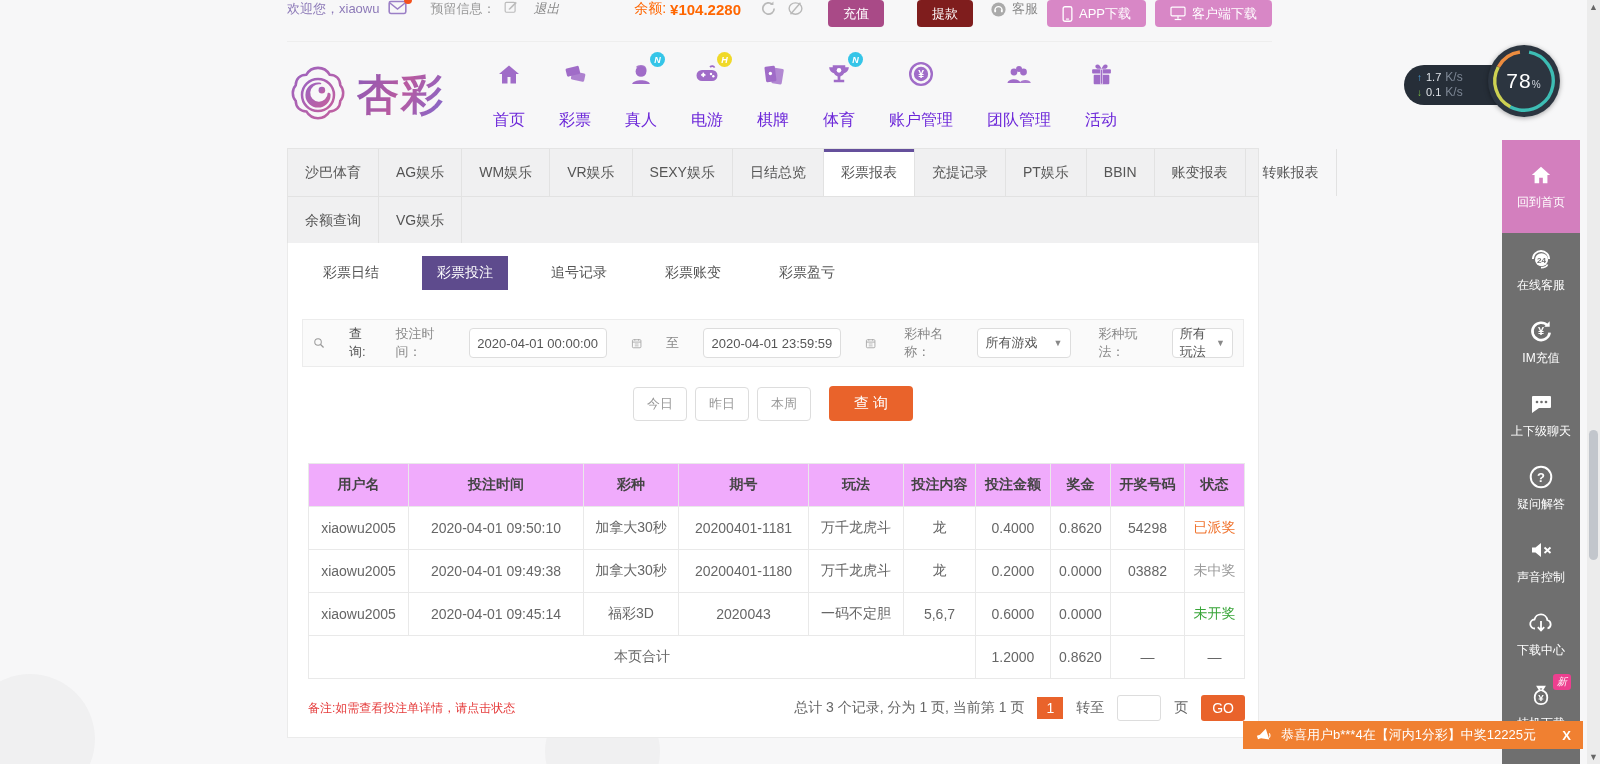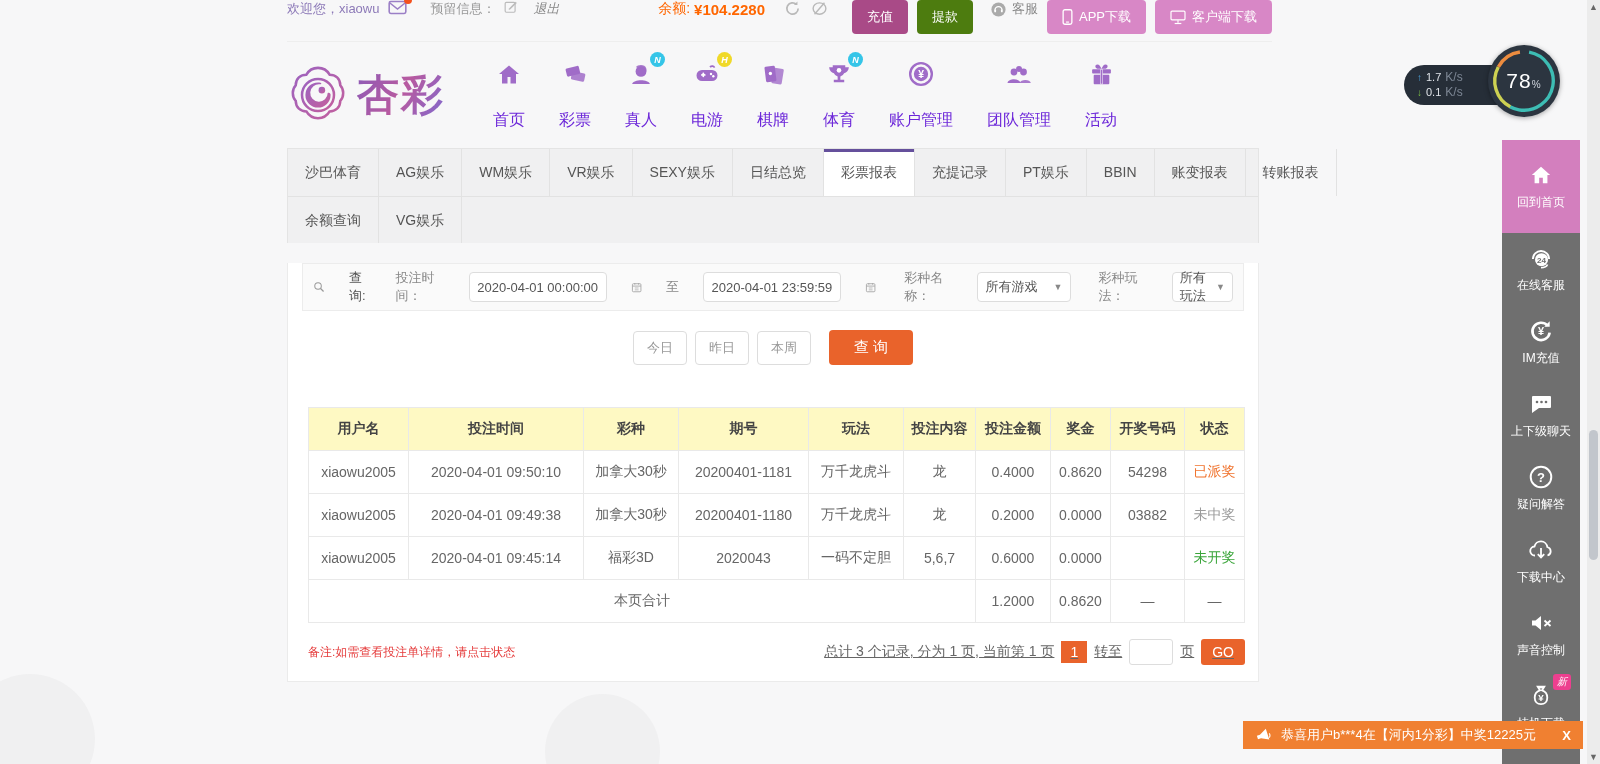--- a/index.html
+++ b/index.html
@@ -13,23 +13,23 @@
   
   .topbar { height:42px; display:flex; align-items:flex-start; gap:9px; border-bottom:1px solid #eee; }
   .welcome { color:#8d7ab8; font-size:13px; }
   .mail-wrap { position:relative; display:inline-flex; }
   .mail-wrap .dot { position:absolute; top:-4px; right:-5px; width:8px; height:8px; background:#f4511e; border-radius:50%; }
   .muted { color:#999; }
   .logout { color:#888; font-style:italic; cursor:pointer; }
   .balance { margin-left:auto; color:#ff6600; font-size:14px; display:flex; align-items:center; gap:4px; }
   .balance b { font-size:15px; }
   .ticon { display:inline-flex; align-items:center; cursor:pointer; }
-  .tb-btn { height:34px; display:inline-flex; align-items:center; gap:6px; padding:0 15px; border-radius:4px; color:#fff; font-size:13px; cursor:pointer; white-space:nowrap; }
+  .tb-btn { height:27px; display:inline-flex; align-items:center; gap:6px; padding:0 15px; border-radius:4px; color:#fff; font-size:13px; cursor:pointer; white-space:nowrap; }
   .btn-recharge { background:#a94a87; margin-left:14px; }
-  .btn-withdraw { background:#4d7c0f; }
+  .btn-withdraw { background:#7f1d1d;margin-left:24px; }
   .service { display:inline-flex; align-items:center; gap:5px; color:#888; margin-left:8px; cursor:pointer; }
   .btn-pink { background:#d887c6; }
 
   
   .header { height:106px; display:flex; align-items:center; }
   .logo { display:flex; align-items:center; gap:8px; cursor:pointer; }
   .logo-name { font-size:42px; font-weight:bold; color:#8a5bb8;
     background:linear-gradient(120deg,#8a5bb8,#b85aa0,#7d6ad0);
     -webkit-background-clip:text; background-clip:text; -webkit-text-fill-color:transparent; letter-spacing:2px; }
   .mainnav { display:flex; margin-left:48px; gap:34px; align-items:center; }
@@ -64,25 +64,25 @@
   .sel-wide { width:118px; } .sel-narrow { width:76px; }
   .caret { font-size:9px; color:#888; }
 
   .btnrow { margin-top:19px; display:flex; justify-content:center; align-items:center; gap:8px; }
   .qbtn { padding:7px 13px; border:1px solid #ddd; border-radius:4px; color:#999; background:#fff; font-size:13px; cursor:pointer; }
   .query-btn { background:#e9632b; color:#fff; border-radius:4px; padding:8px 25px; font-size:15px; margin-left:10px; cursor:pointer; }
 
   .tablewrap { margin:42px 13px 0 20px; }
   table { width:100%; border-collapse:collapse; table-layout:fixed; font-size:14px; color:#666; text-align:center; }
   th,td { border:1px solid #e9e9e9; height:43px; overflow:hidden; white-space:nowrap; }
-  thead th { background:#fef9c3; color:#444; font-weight:bold; }
+  thead th { background:#f0abfc; color:#444; font-weight:bold; }
 
   .panel-footer { display:flex; align-items:center; justify-content:space-between; margin:16px 13px 4px 20px; }
   .note { color:#e53b3b; font-size:12px; }
-  .pager { display:flex; align-items:center; gap:7px; font-size:14px; color:#666;text-decoration:underline; }
+  .pager { display:flex; align-items:center; gap:13px; font-size:14px; color:#666; }
   .page-badge { background:#e9632b; color:#fff; padding:3px 9px; cursor:pointer; }
   .goto-input { width:44px; height:26px; border:1px solid #ddd; border-radius:3px; }
   .go-btn { background:#e9632b; color:#fff; padding:5px 11px; border-radius:3px; font-size:14px; cursor:pointer; }
 
   
   .sidebar { position:absolute; right:20px; top:140px; bottom:0; width:78px; background:#6f6f6f;
     display:flex; flex-direction:column; z-index:3; }
   .side-item { height:73px; display:flex; flex-direction:column; align-items:center; justify-content:center;
     color:#fff; font-size:12px; gap:6px; cursor:pointer; }
   .side-item.home { height:93px; background:#d37fbe; }
@@ -324,20 +324,27 @@
       <span class="tab">账变报表</span>
       <span class="tab">转账报表</span>
     </div>
     <div class="tabrow">
       <span class="tab">余额查询</span>
       <span class="tab">VG娱乐</span>
     </div>
   </div>
 
   <div class="panel">
+    <div class="subtabs">
+      <span class="subtab">彩票日结</span>
+      <span class="subtab active">彩票投注</span>
+      <span class="subtab">追号记录</span>
+      <span class="subtab">彩票账变</span>
+      <span class="subtab">彩票盈亏</span>
+    </div>
 
     <div class="searchbar">
       <svg width="16" height="16" viewBox="0 0 24 24">
           <circle cx="10" cy="10" r="6.5" fill="none" stroke="#999" stroke-width="2"></circle>
           <line x1="15" y1="15" x2="21" y2="21" stroke="#999" stroke-width="2.4"></line>
         </svg>
       <span class="strong">查询:</span>
       <span>投注时间：</span>
       <input class="s-input" value="2020-04-01 00:00:00" style="">
       <svg width="15" height="15" viewBox="0 0 24 24">
@@ -512,35 +519,35 @@
     <span class="side-ic">
       <svg width="26" height="26" viewBox="0 0 24 24">
           <circle cx="12" cy="12" r="9.5" fill="none" stroke="#fff" stroke-width="1.8"></circle>
           <text x="12" y="16.5" text-anchor="middle" font-size="12" font-weight="bold" fill="#fff">?</text>
         </svg>
     </span>
     <span>疑问解答</span>
   </div>
   <div class="side-item">
     <span class="side-ic">
+      <svg width="26" height="24" viewBox="0 0 24 24">
+          <path d="M3 9.5v5h3.5L12 19V5L6.5 9.5z" fill="#fff"></path>
+          <path d="M15.5 9.5l6 5.5M21.5 9.5l-6 5.5" stroke="#fff" stroke-width="1.8" fill="none"></path>
+        </svg>
+    </span>
+    <span>声音控制</span>
+  </div>
+  <div class="side-item">
+    <span class="side-ic">
       <svg width="28" height="24" viewBox="0 0 26 24">
           <path d="M7 17.5a4.5 4.5 0 0 1-.5-9A6.5 6.5 0 0 1 19.3 9 4.4 4.4 0 0 1 19.5 17.5" fill="none" stroke="#fff" stroke-width="1.8"></path>
           <path d="M13 10v9M9.8 16.2L13 19.5l3.2-3.3" fill="none" stroke="#fff" stroke-width="1.8"></path>
         </svg>
     </span>
     <span>下载中心</span>
-  </div>
-  <div class="side-item">
-    <span class="side-ic">
-      <svg width="26" height="24" viewBox="0 0 24 24">
-          <path d="M3 9.5v5h3.5L12 19V5L6.5 9.5z" fill="#fff"></path>
-          <path d="M15.5 9.5l6 5.5M21.5 9.5l-6 5.5" stroke="#fff" stroke-width="1.8" fill="none"></path>
-        </svg>
-    </span>
-    <span>声音控制</span>
   </div>
   <div class="side-item">
     <span class="side-ic">
       <svg width="26" height="26" viewBox="0 0 24 24">
           <path d="M9 3.5h6l-2 3.2c3 .9 4.8 3.8 4.8 6.8 0 3.4-2.3 6-5.8 6s-5.8-2.6-5.8-6c0-3 1.8-5.9 4.8-6.8z" fill="none" stroke="#fff" stroke-width="1.7"></path>
           <path d="M9.5 3.5c1.5 1 3.5 1 5 0" stroke="#fff" stroke-width="1.5" fill="none"></path>
           <text x="12" y="16.8" text-anchor="middle" font-size="9" font-weight="bold" fill="#fff">¥</text>
         </svg>
       <i class="new-badge">新</i>
     </span>

